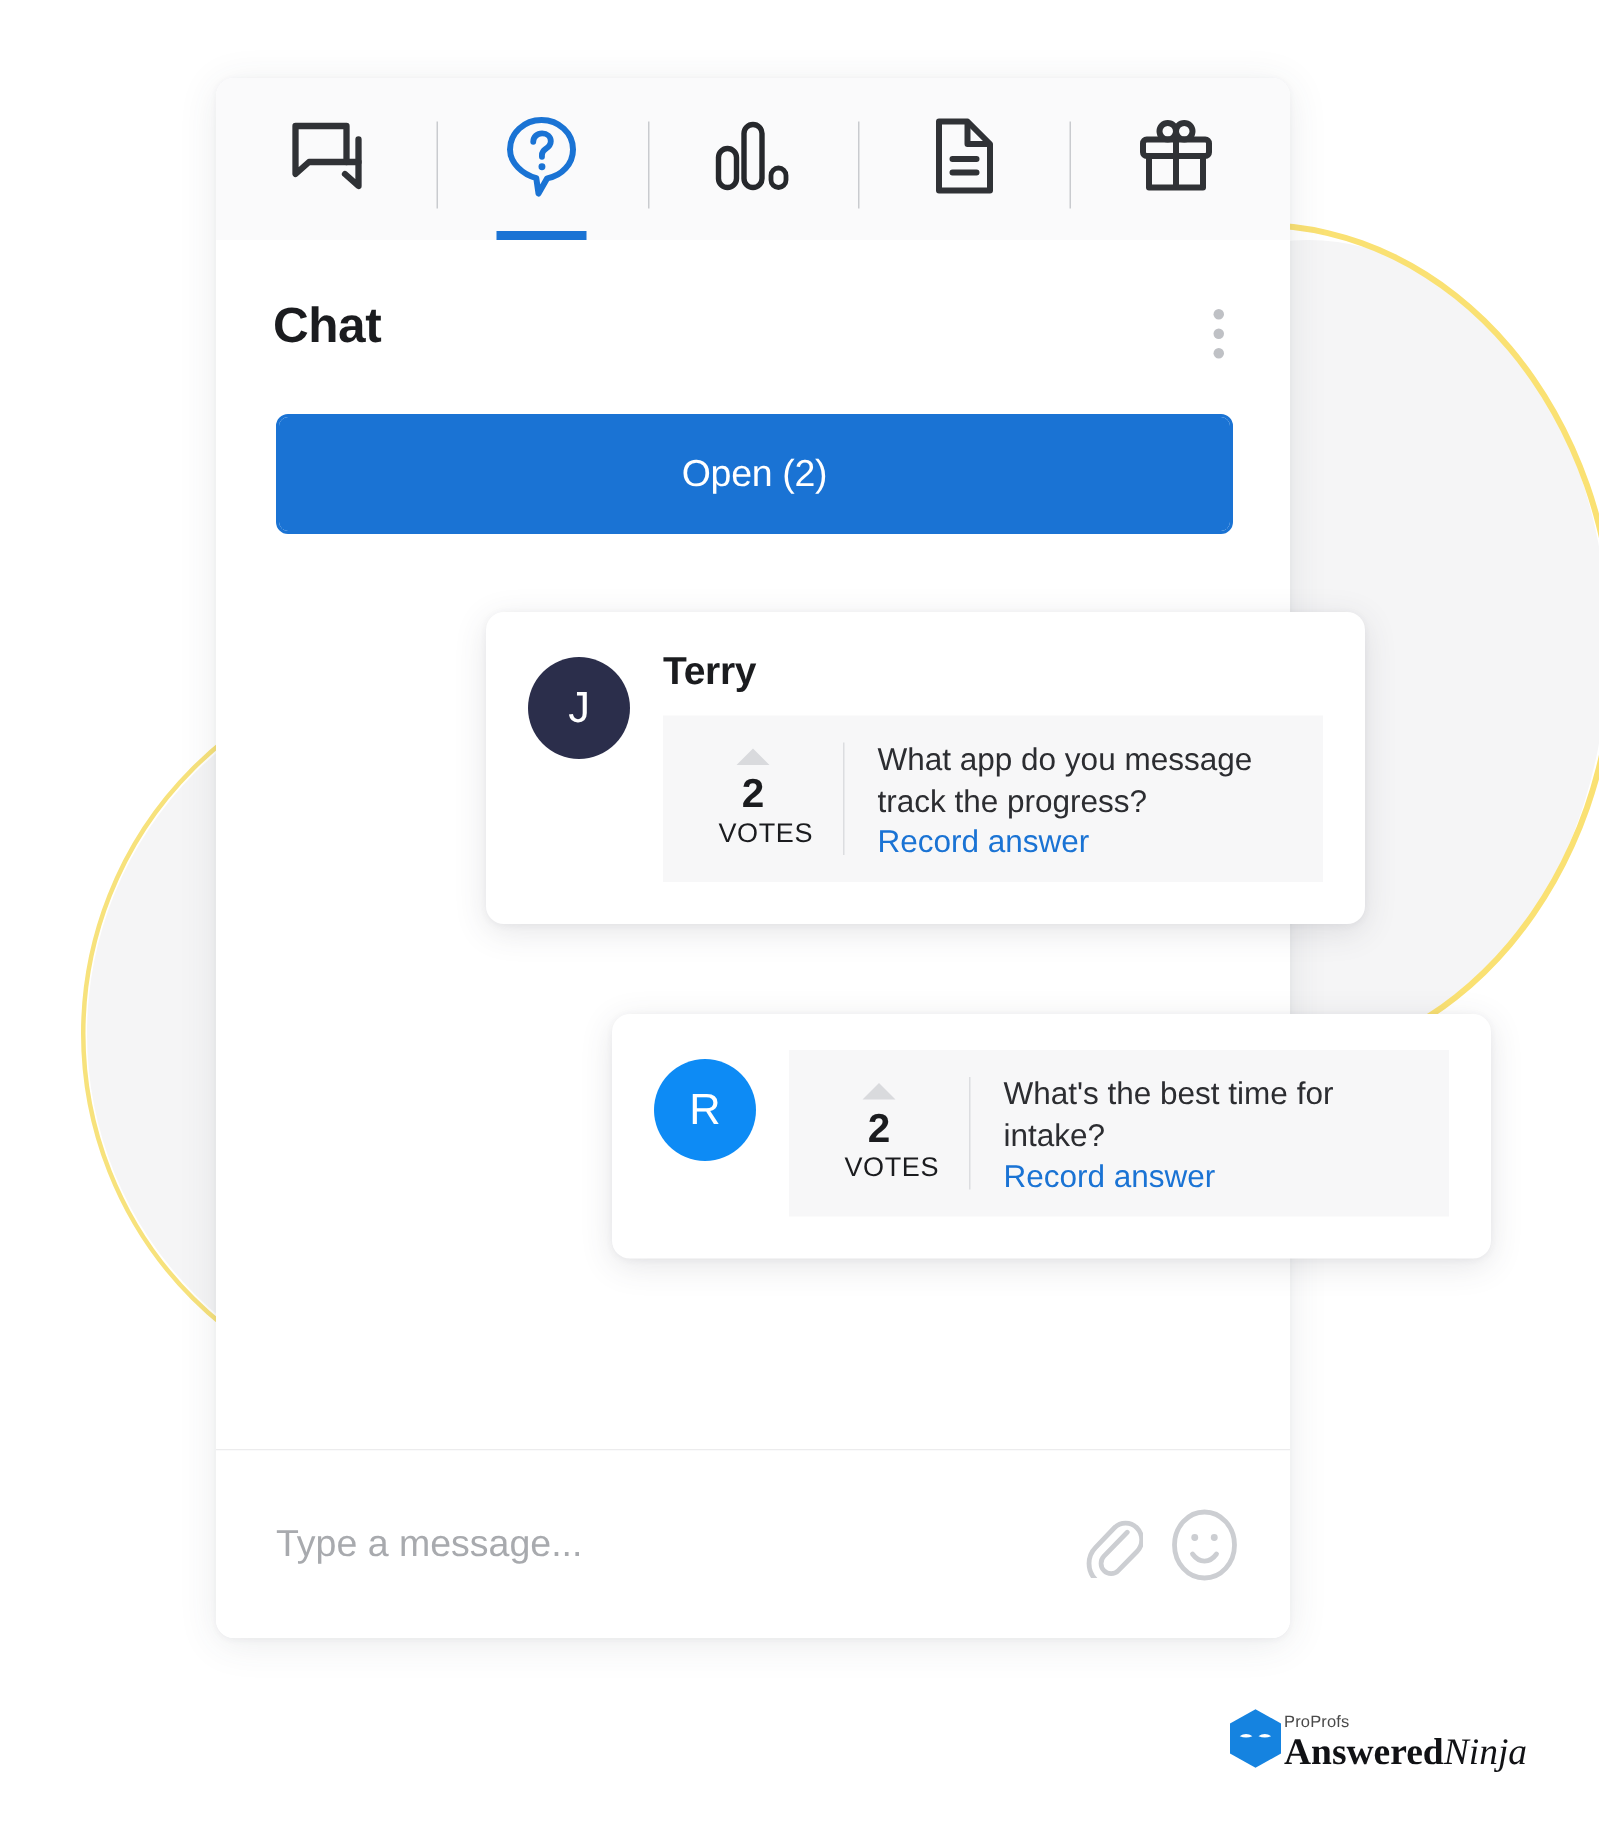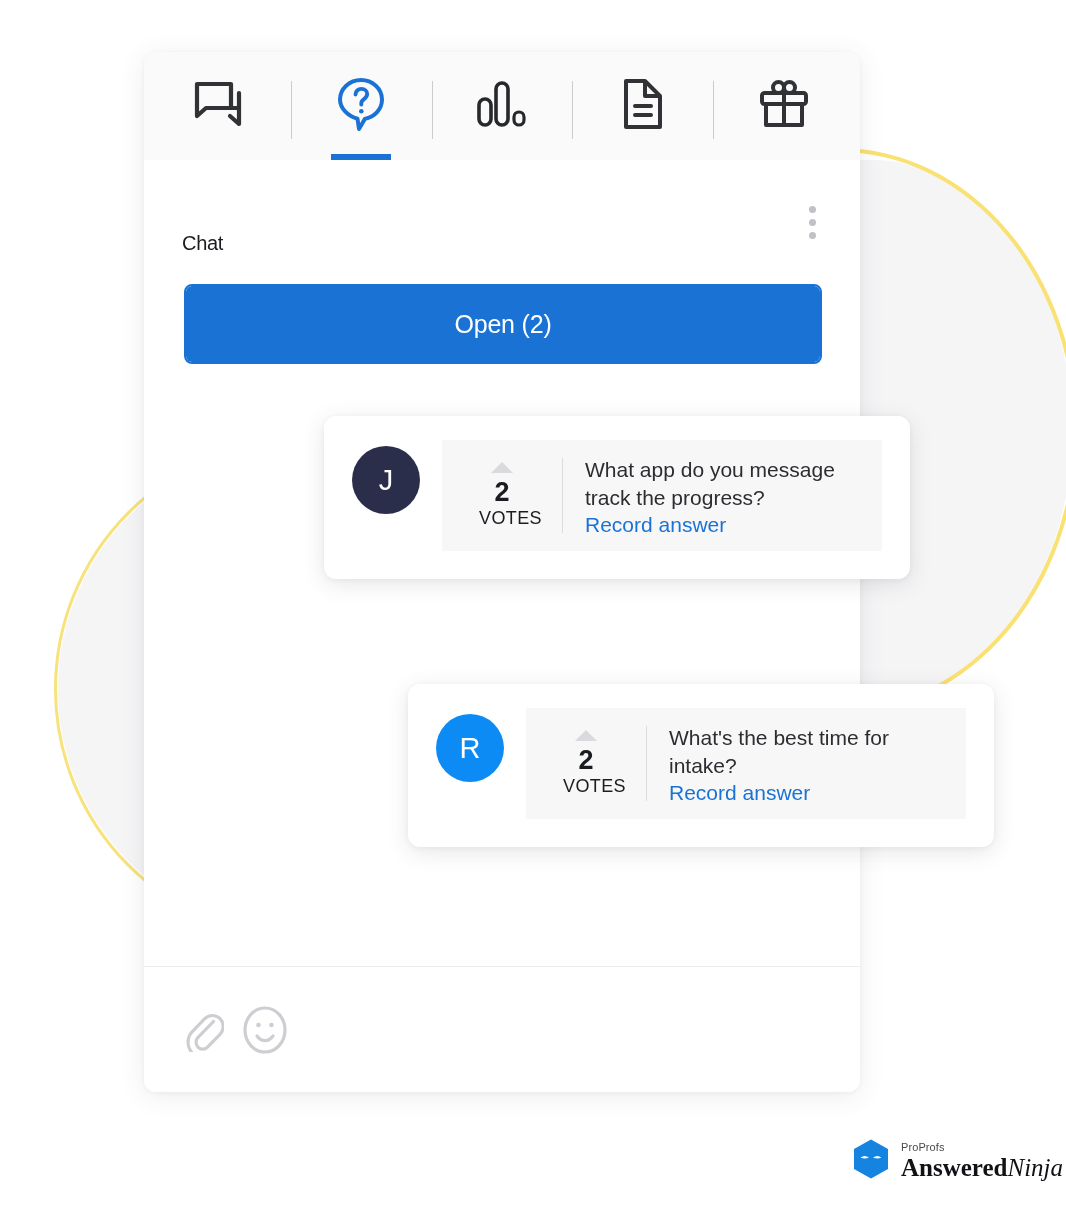--- a/index.html
+++ b/index.html
@@ -120,25 +120,24 @@
 
   
   .chat-head {
     display: flex;
     align-items: flex-start;
     justify-content: space-between;
     padding: 38px 34px 0 38px;
     flex: none;
   }
   .chat-title {
-    font-size: 20px;
-    font-weight: normal;
+    font-size: 33px;
+    font-weight: bold;
     color: #1b1c1f;
     letter-spacing: -0.3px;
-    margin-top: 34px;
   }
   .kebab {
     display: flex;
     flex-direction: column;
     gap: 6px;
     align-items: center;
     padding: 8px 10px;
     cursor: pointer;
   }
   .kebab span {
@@ -298,25 +297,24 @@
     font-family: "Liberation Sans", sans-serif;
     background: transparent;
   }
   .msg-input::placeholder { color: #a8aaae; }
   .msg-icons { display: flex; align-items: center; gap: 18px; }
   .msg-icon-btn { cursor: pointer; display: flex; align-items: center; }
 
   
   .brand {
     position: absolute;
-    left: 852px;
+    left: 818px;
     top: 1138px;
     display: flex;
     align-items: center;
-    gap: 11px;
     z-index: 6;
   }
   .brand-text { line-height: 1; }
   .brand-small {
     font-size: 11px;
     color: #4a4a4a;
     font-family: "Liberation Sans", sans-serif;
     letter-spacing: 0.1px;
     margin-bottom: 2px;
   }
@@ -412,20 +410,21 @@
 
     <div class="segmented">
       <div class="seg-btn active">Open (2)</div>
     </div>
 
     <div class="cards-region">
 
       <div class="qcard qcard-1">
         <div class="avatar" style="background:#2b2e4b">J</div>
         <div class="qbody">
+          <div class="qname">Terry</div>
           <div class="qrow">
             <div class="votes">
               <div class="vote-arrow"></div>
               <div class="vote-count">2</div>
               <div class="vote-label">VOTES</div>
             </div>
             <div class="vdivider"></div>
             <div class="qtext-wrap">
               <div class="qtext">What app do you message track the progress?</div>
               <div class="record-link">Record answer</div>
@@ -448,20 +447,21 @@
               <div class="qtext">What's the best time for intake?</div>
               <div class="record-link">Record answer</div>
             </div>
           </div>
         </div>
       </div>
 
     </div>
 
     <div class="msgbar">
+      <input class="msg-input" type="text" placeholder="Type a message..." style="">
       <div class="msg-icons">
         <span class="msg-icon-btn">
           <svg width="40" height="44" viewBox="0 0 40 44" fill="none">
             <path d="M29.5 13.5L14 29.4c-2.6 2.7-2.6 7 0 9.7 2.6 2.7 6.9 2.7 9.5 0L36 26.3c4.2-4.3 4.2-11.3 0-15.6-4.2-4.3-11-4.3-15.2 0L8.3 23.7C2.6 29.6 2.6 39.1 8.3 45" stroke="#ccced2" stroke-width="3.2" stroke-linecap="round" stroke-linejoin="round" fill="none"></path>
           </svg>
         </span>
         <span class="msg-icon-btn">
           <svg width="46" height="50" viewBox="0 0 46 50" fill="none">
             <ellipse cx="23" cy="25" rx="20" ry="22" stroke="#ccced2" stroke-width="3.2" fill="none"></ellipse>
             <circle cx="16.5" cy="20" r="2.3" fill="#ccced2"></circle>

